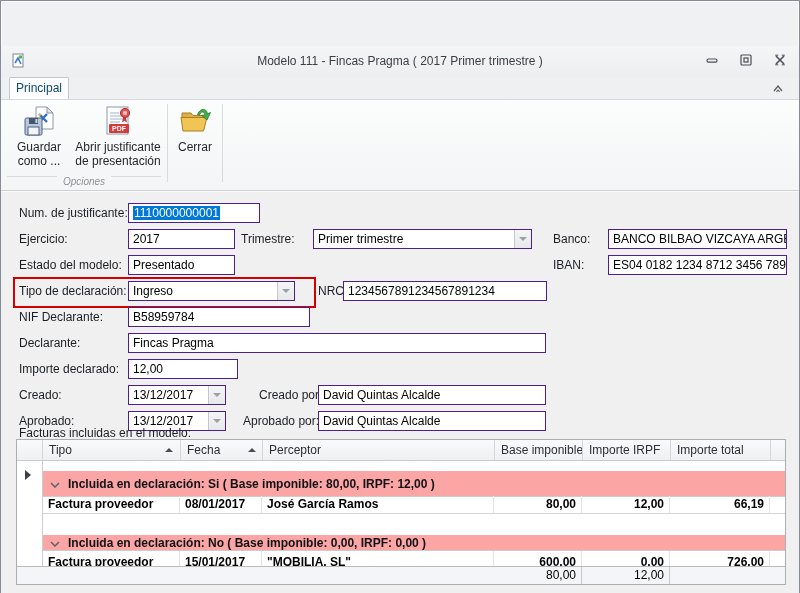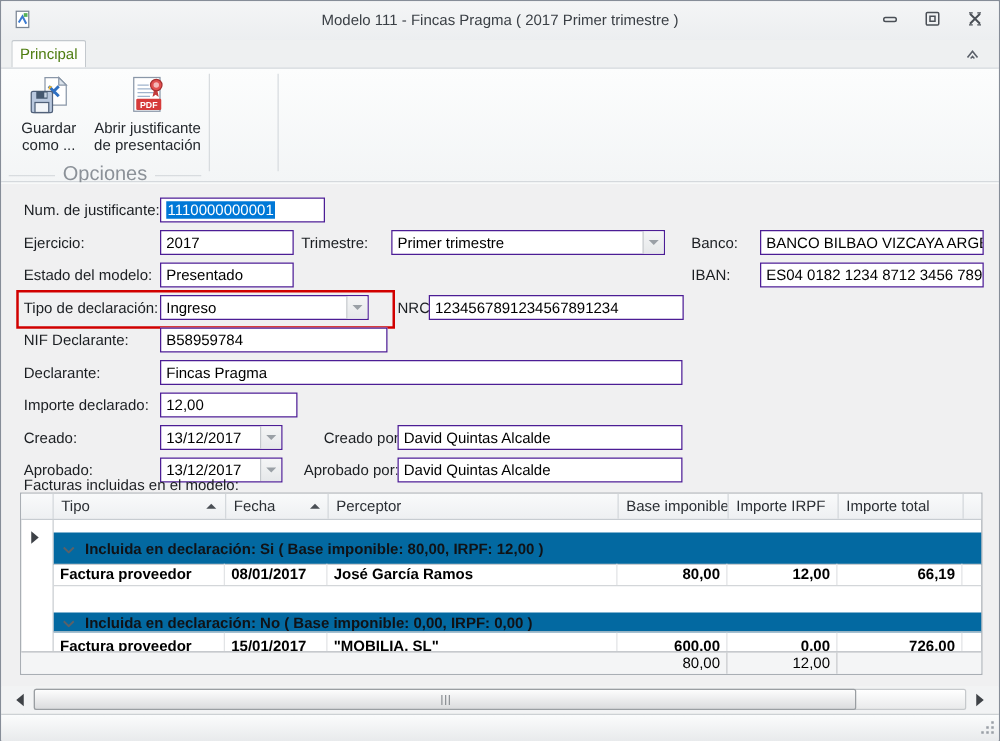--- a/index.html
+++ b/index.html
@@ -1,37 +1,37 @@
 <!DOCTYPE html>
 <html><head>
 <meta charset="utf-8">
 <style>
   html,body{margin:0;padding:0;background:#d8dadd;font-family:"Liberation Sans",sans-serif;}
   .window{position:relative;width:798px;height:591px;margin:0 auto;background:#f0f1f2;
           border:1px solid #868d98;box-shadow:inset 0 0 0 1px #fdfdfd;font-size:12px;color:#1d1d1d;}
   
-  .titlebar{position:relative;height:31px;background:linear-gradient(#f4f5f6,#eceef0);}
+  .titlebar{position:relative;height:31px;background:linear-gradient(#f4f5f6,#eceef0);margin-top:45px;}
   .app-icon{position:absolute;left:9px;top:7px;width:16px;height:16px;}
   .title{position:absolute;left:0;right:0;top:0;height:31px;line-height:31px;text-align:center;color:#3a3f45;}
   .win-controls{position:absolute;right:12px;top:6px;display:flex;gap:19px;}
   .winbtn{width:15px;height:15px;display:inline-flex;align-items:center;justify-content:center;cursor:default;}
   
   .tabrow{position:relative;height:22px;background:#eef0f1;}
   .tab{position:absolute;left:8px;bottom:0;width:58px;height:21px;line-height:21px;text-align:center;
-       background:#fdfdfd;border:1px solid #c3c8cd;border-bottom:none;border-radius:2px 2px 0 0;color:#4d7c0f;}
+       background:#fdfdfd;border:1px solid #c3c8cd;border-bottom:none;border-radius:2px 2px 0 0;color:#0c4a6e;}
   .ribbon-collapse{position:absolute;right:14px;top:5px;width:14px;height:12px;}
   
   .ribbon{position:relative;height:90px;background:linear-gradient(#fcfdfd,#f3f5f6);
           border-top:1px solid #d6dade;border-bottom:1px solid #ccd1d6;}
   .rbtn{position:absolute;top:3px;height:74px;display:flex;flex-direction:column;align-items:center;
         padding-top:2px;border-radius:2px;}
   .rbtn svg{width:32px;height:32px;}
   .rbtn .l{line-height:14px;white-space:nowrap;color:#24282d;}
   .rsep{position:absolute;top:4px;width:1px;height:78px;background:#d8dcdf;}
-  .rgroup{position:absolute;left:6px;top:76px;width:154px;display:flex;align-items:center;color:#8b9198;font-size:16px;}
+  .rgroup{position:absolute;left:6px;top:76px;width:154px;display:flex;color:#8b9198;font-size:10px;font-style:italic;}
   .rgroup .gl{flex:1;height:1px;background:#d8dcdf;}
   .rgroup .gt{padding:0 6px;}
   
   .client{position:relative;height:402px;background:#f0f0f1;border-top:1px solid #fafbfb;}
   .lbl{position:absolute;height:20px;line-height:20px;color:#1b1e22;}
   .field{position:absolute;height:18px;line-height:18px;background:#fff;border:1px solid #4c1d95;
          padding:0 4px;overflow:hidden;white-space:nowrap;color:#000;}
   .sel{background:#0078d7;color:#fff;padding:0 1px;}
   .combo{padding-right:2px;}
   .dd{position:absolute;right:0;top:0;width:16px;height:18px;background:linear-gradient(#f4f5f6,#e6e8ea);
@@ -43,21 +43,21 @@
   .ghead{position:absolute;left:0;top:0;right:0;height:20px;background:linear-gradient(#f9fafb,#eef0f2);
          border-bottom:1px solid #c7ccd1;}
   .hcell{position:absolute;top:0;height:20px;line-height:20px;padding-left:6px;border-left:1px solid #d4d8dc;
          color:#2b2f34;overflow:hidden;white-space:nowrap;box-sizing:border-box;}
   .sort{position:absolute;top:8px;width:0;height:0;border-left:4px solid transparent;border-right:4px solid transparent;
         border-bottom:4px solid #4a4f55;}
   .indline{position:absolute;left:25px;top:20px;width:1px;height:106px;background:#c9cdd1;}
   .rowptr{position:absolute;left:8px;top:30px;width:0;height:0;border-top:5px solid transparent;
           border-bottom:5px solid transparent;border-left:6px solid #3d4147;}
   .grow{position:absolute;left:26px;right:0;display:flex;align-items:center;font-weight:bold;color:#101216;
-        border-bottom:1px solid #c9cdd1;background:#0369a1;}
+        border-bottom:1px solid #c9cdd1;background:#fca5a5;}
   .grow .chev{margin:0 8px 0 7px;}
   .drow{position:absolute;left:26px;right:0;border-bottom:1px solid #d3d6d9;}
   .dcell{position:absolute;top:0;bottom:0;padding:0 5px;font-weight:bold;color:#000;overflow:hidden;
          white-space:nowrap;border-right:1px solid #e2e4e6;box-sizing:border-box;}
   .num{text-align:right;}
   .gsum{position:absolute;left:0;right:0;top:126px;height:17px;background:#f4f5f6;border-top:1px solid #b7bbbf;}
   .scell{position:absolute;top:0;height:17px;line-height:17px;text-align:right;padding-right:5px;
          border-right:1px solid #c7cacd;box-sizing:border-box;color:#000;}
   
   .hscroll{position:relative;height:22px;background:#f2f3f4;}
@@ -147,20 +147,30 @@
             <circle cx="23" cy="8" r="4.6" fill="#e25050" stroke="#a83030"></circle>
             <circle cx="23" cy="8" r="2.2" fill="#f4b8b8"></circle>
             <rect x="7" y="19" width="20" height="9" rx="1" fill="#d63b3b"></rect>
             <text x="17" y="26" font-size="7" fill="#fff" font-weight="bold" text-anchor="middle" font-family="Liberation Sans,sans-serif">PDF</text>
           </svg>
       </span>
       <span class="l">Abrir justificante</span>
       <span class="l">de presentación</span>
     </div>
     <div class="rsep" style="left:166px;"></div>
+    <div class="rbtn" style="left:170px;width:48px;">
+      <span>
+        <svg viewBox="0 0 32 32">
+            <path d="M3 8 h9 l2 2.5 h12 v4 H3 z" fill="#e3ad3f" stroke="#a97f23"></path>
+            <path d="M2 12.5 h26 l-3.5 13.5 H4 z" fill="#f2c453" stroke="#a97f23"></path>
+            <path d="M18.5 9.5 C21 2.5, 28 3, 28.5 9 L31.5 7.5 L28 15 L22.5 10.5 L25.8 9.8 C25 5.8, 21.8 6.2, 20.4 10.2 Z" fill="#44ad49" stroke="#2c7a31" stroke-width="0.8"></path>
+          </svg>
+      </span>
+      <span class="l">Cerrar</span>
+    </div>
     <div class="rsep" style="left:221px;"></div>
     <div class="rgroup">
       <span class="gl"></span>
       <span class="gt">Opciones</span>
       <span class="gl"></span>
     </div>
   </div>
 
   <div class="client">
 

